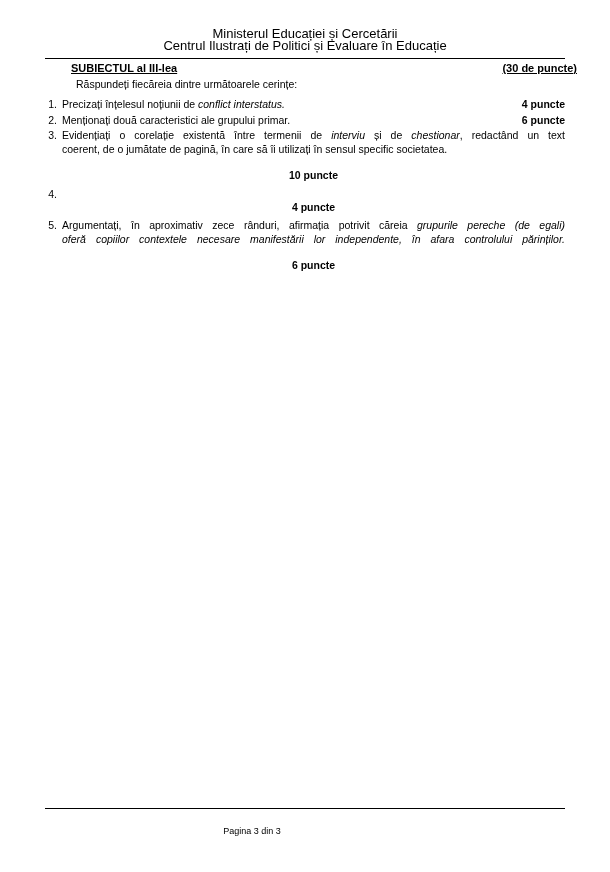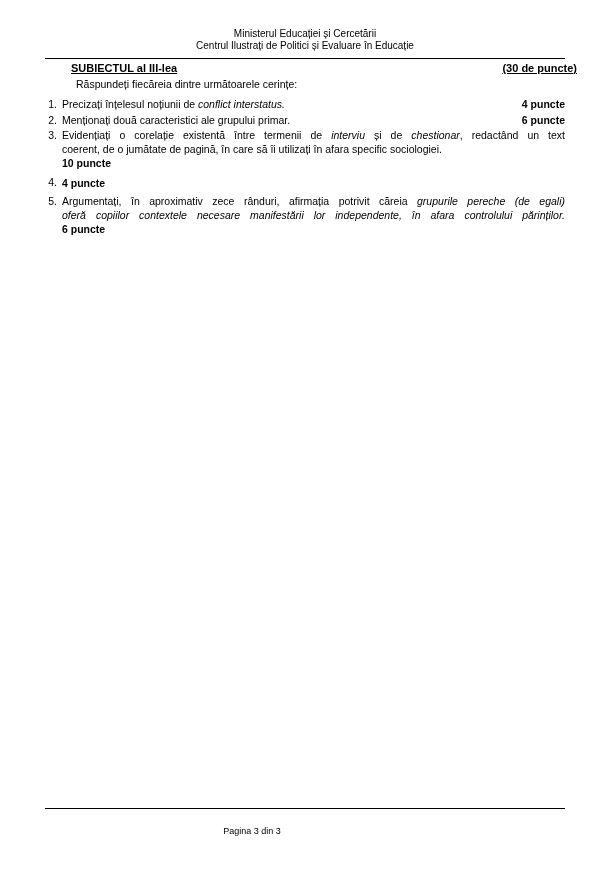--- a/index.html
+++ b/index.html
@@ -19,21 +19,21 @@
     background: #ffffff;
     overflow: hidden;
     box-sizing: border-box;
   }
   .header-block {
     position: absolute;
     top: 28px;
     left: 0;
     width: 610px;
     text-align: center;
-    font-size: 10px;
+    font-size: 13px;
     line-height: 12px;
     color: #000;
   }
   .header-line {
     display: block;
     white-space: nowrap;
   }
   .rule {
     position: absolute;
     left: 45px;
@@ -103,23 +103,23 @@
     gap: 8px;
   }
   .item-text { flex: 1 1 auto; }
   .points {
     font-weight: bold;
     white-space: nowrap;
     flex: 0 0 auto;
     padding-left: 8px;
   }
   .points-right {
-    text-align: left;
+    text-align: center;
     font-weight: bold;
-    margin-top: 1px;
+    margin-top: 13px;
     margin-bottom: 3px;
   }
   .it { font-style: italic; }
 
   .spaced {
     text-align: justify;
     text-align-last: justify;
   }
 
   .footer {
@@ -178,21 +178,21 @@
           <span class="item-text">Menționați două caracteristici ale grupului primar.</span>
           <span class="points">6 puncte</span>
         </div>
       </div>
     </div>
 
     <div class="item">
       <div class="item-num">3.</div>
       <div class="item-body">
         <div class="spaced"><span>Evidențiați o corelație existentă între termenii de </span><span class="it">interviu</span><span> și de </span><span class="it">chestionar</span><span>, redactând un text</span></div>
-        <div>coerent, de o jumătate de pagină, în care să îi utilizați în afara specific sociologiei.</div>
+        <div>coerent, de o jumătate de pagină, în care să îi utilizați în sensul specific societatea.</div>
         <div class="points-right">10 puncte</div>
       </div>
     </div>
 
     <div class="item">
       <div class="item-num">4.</div>
       <div class="item-body">
         <div class="points-right">4 puncte</div>
       </div>
     </div>

